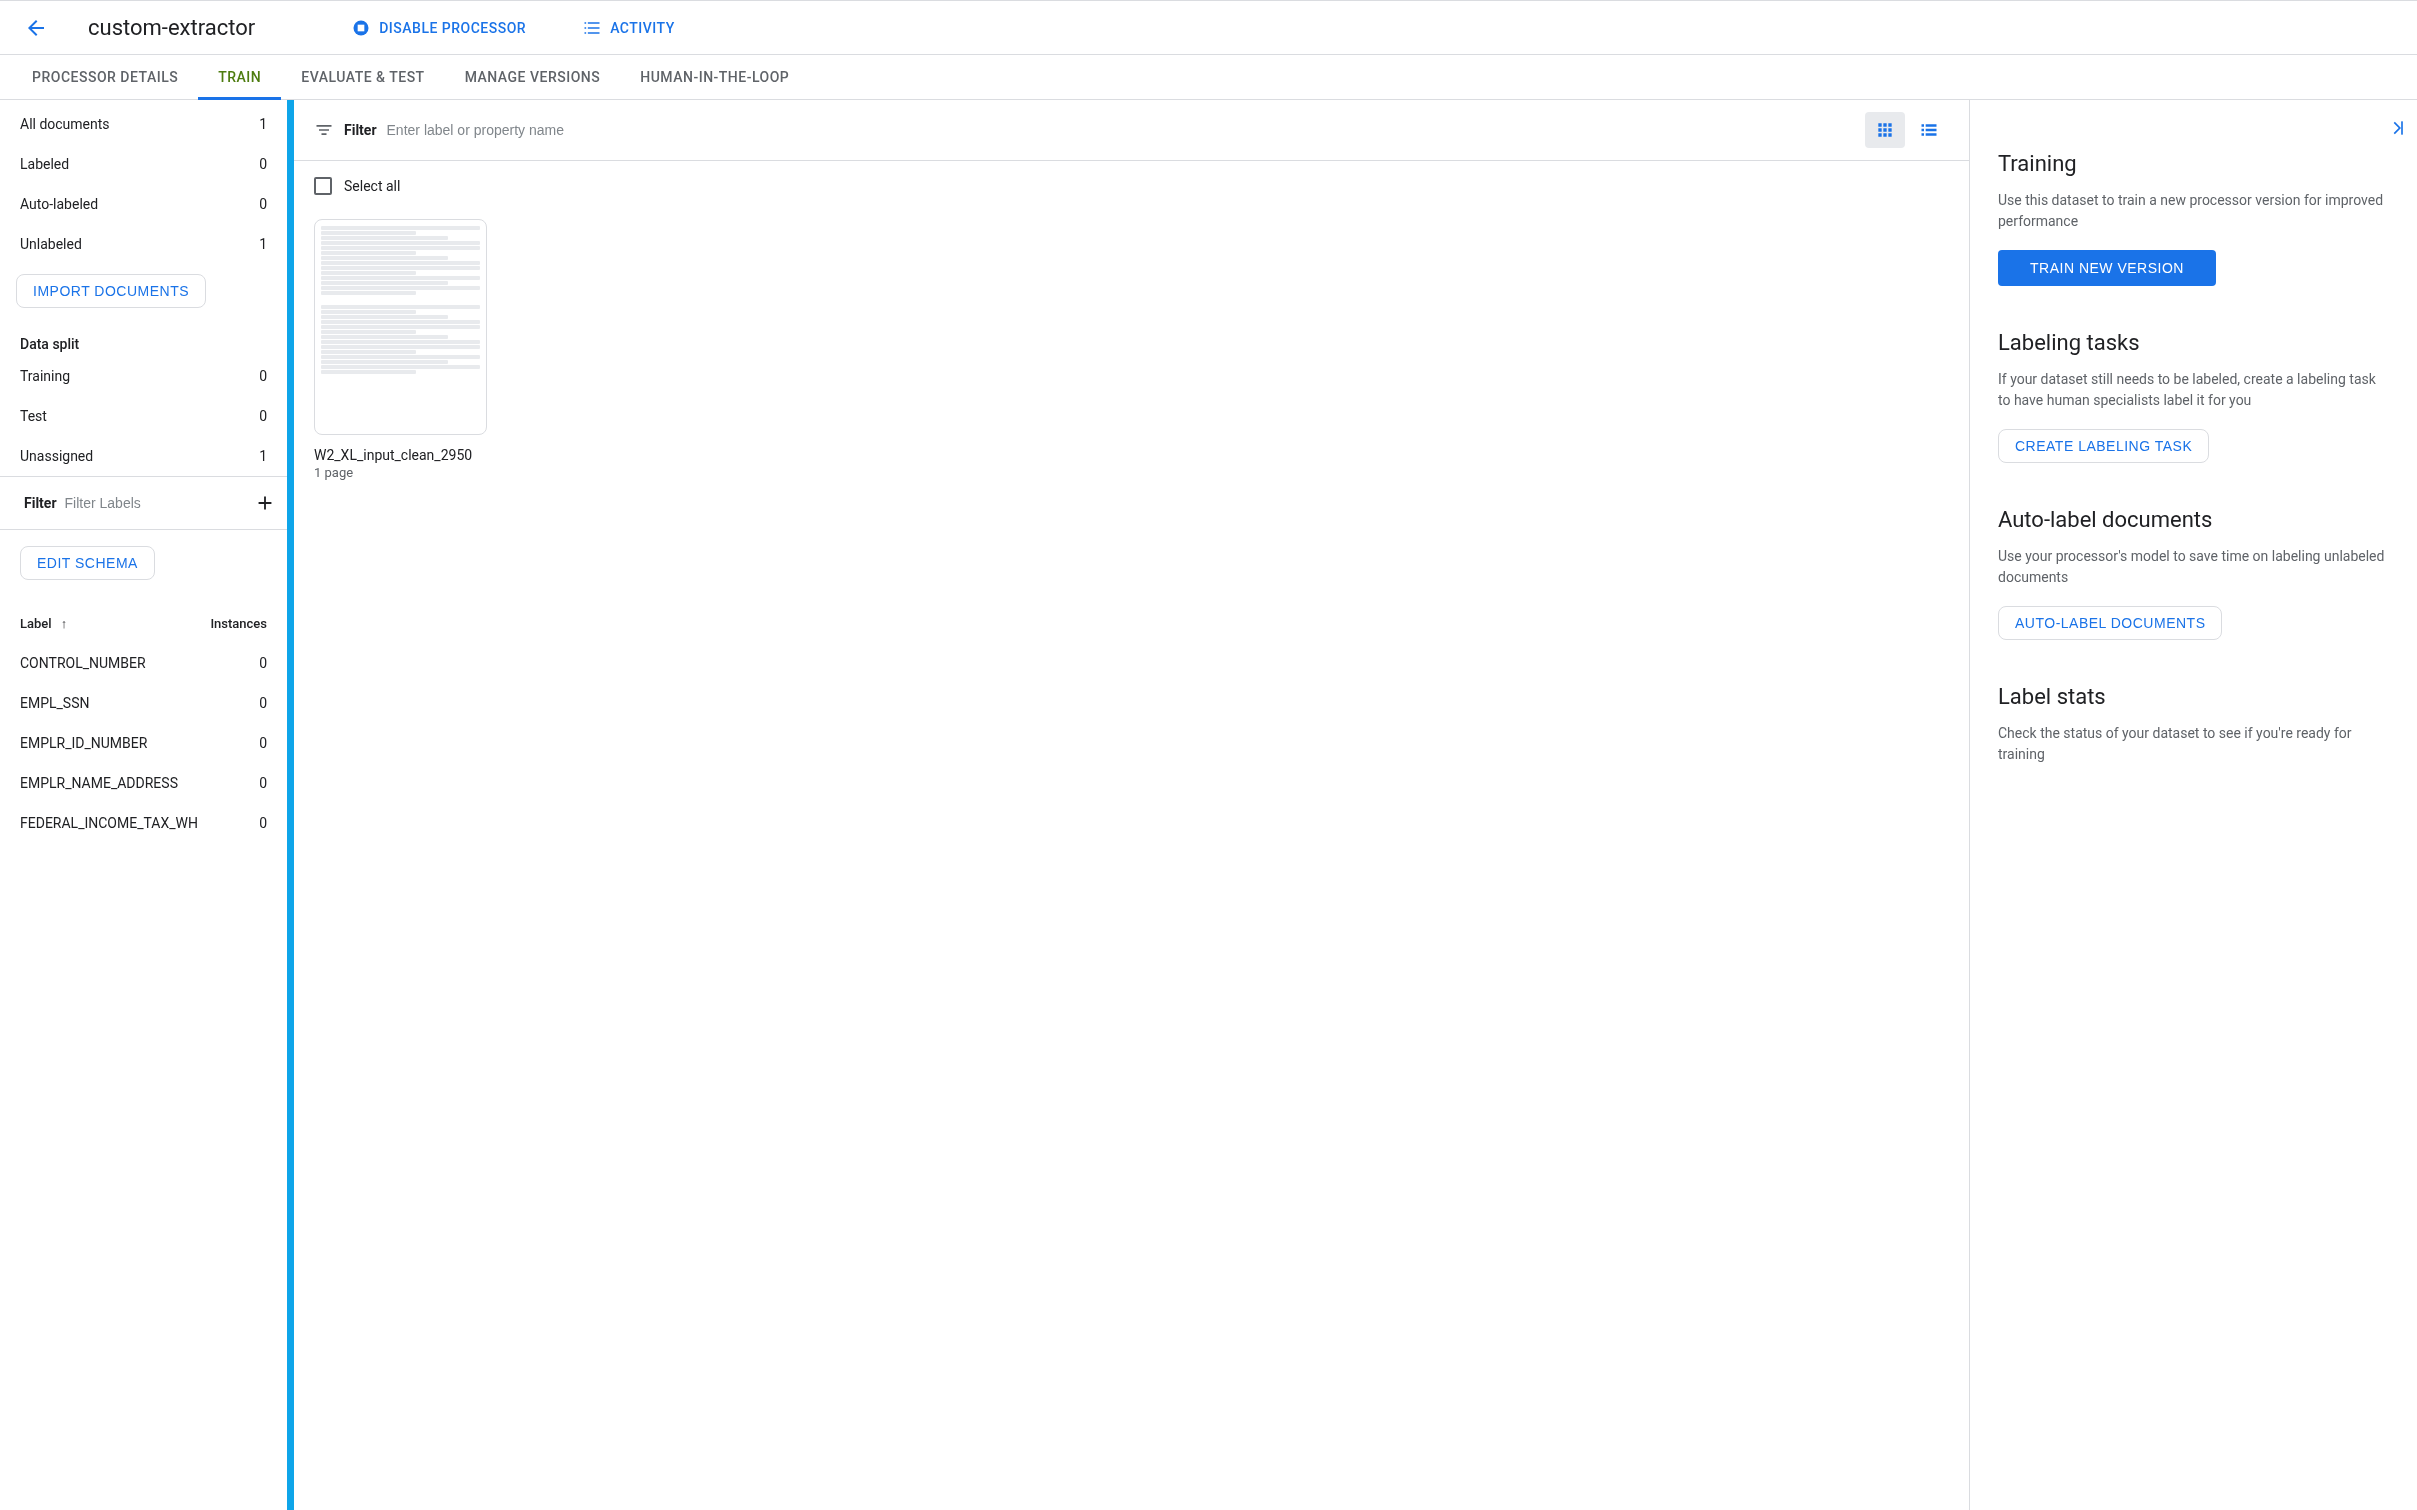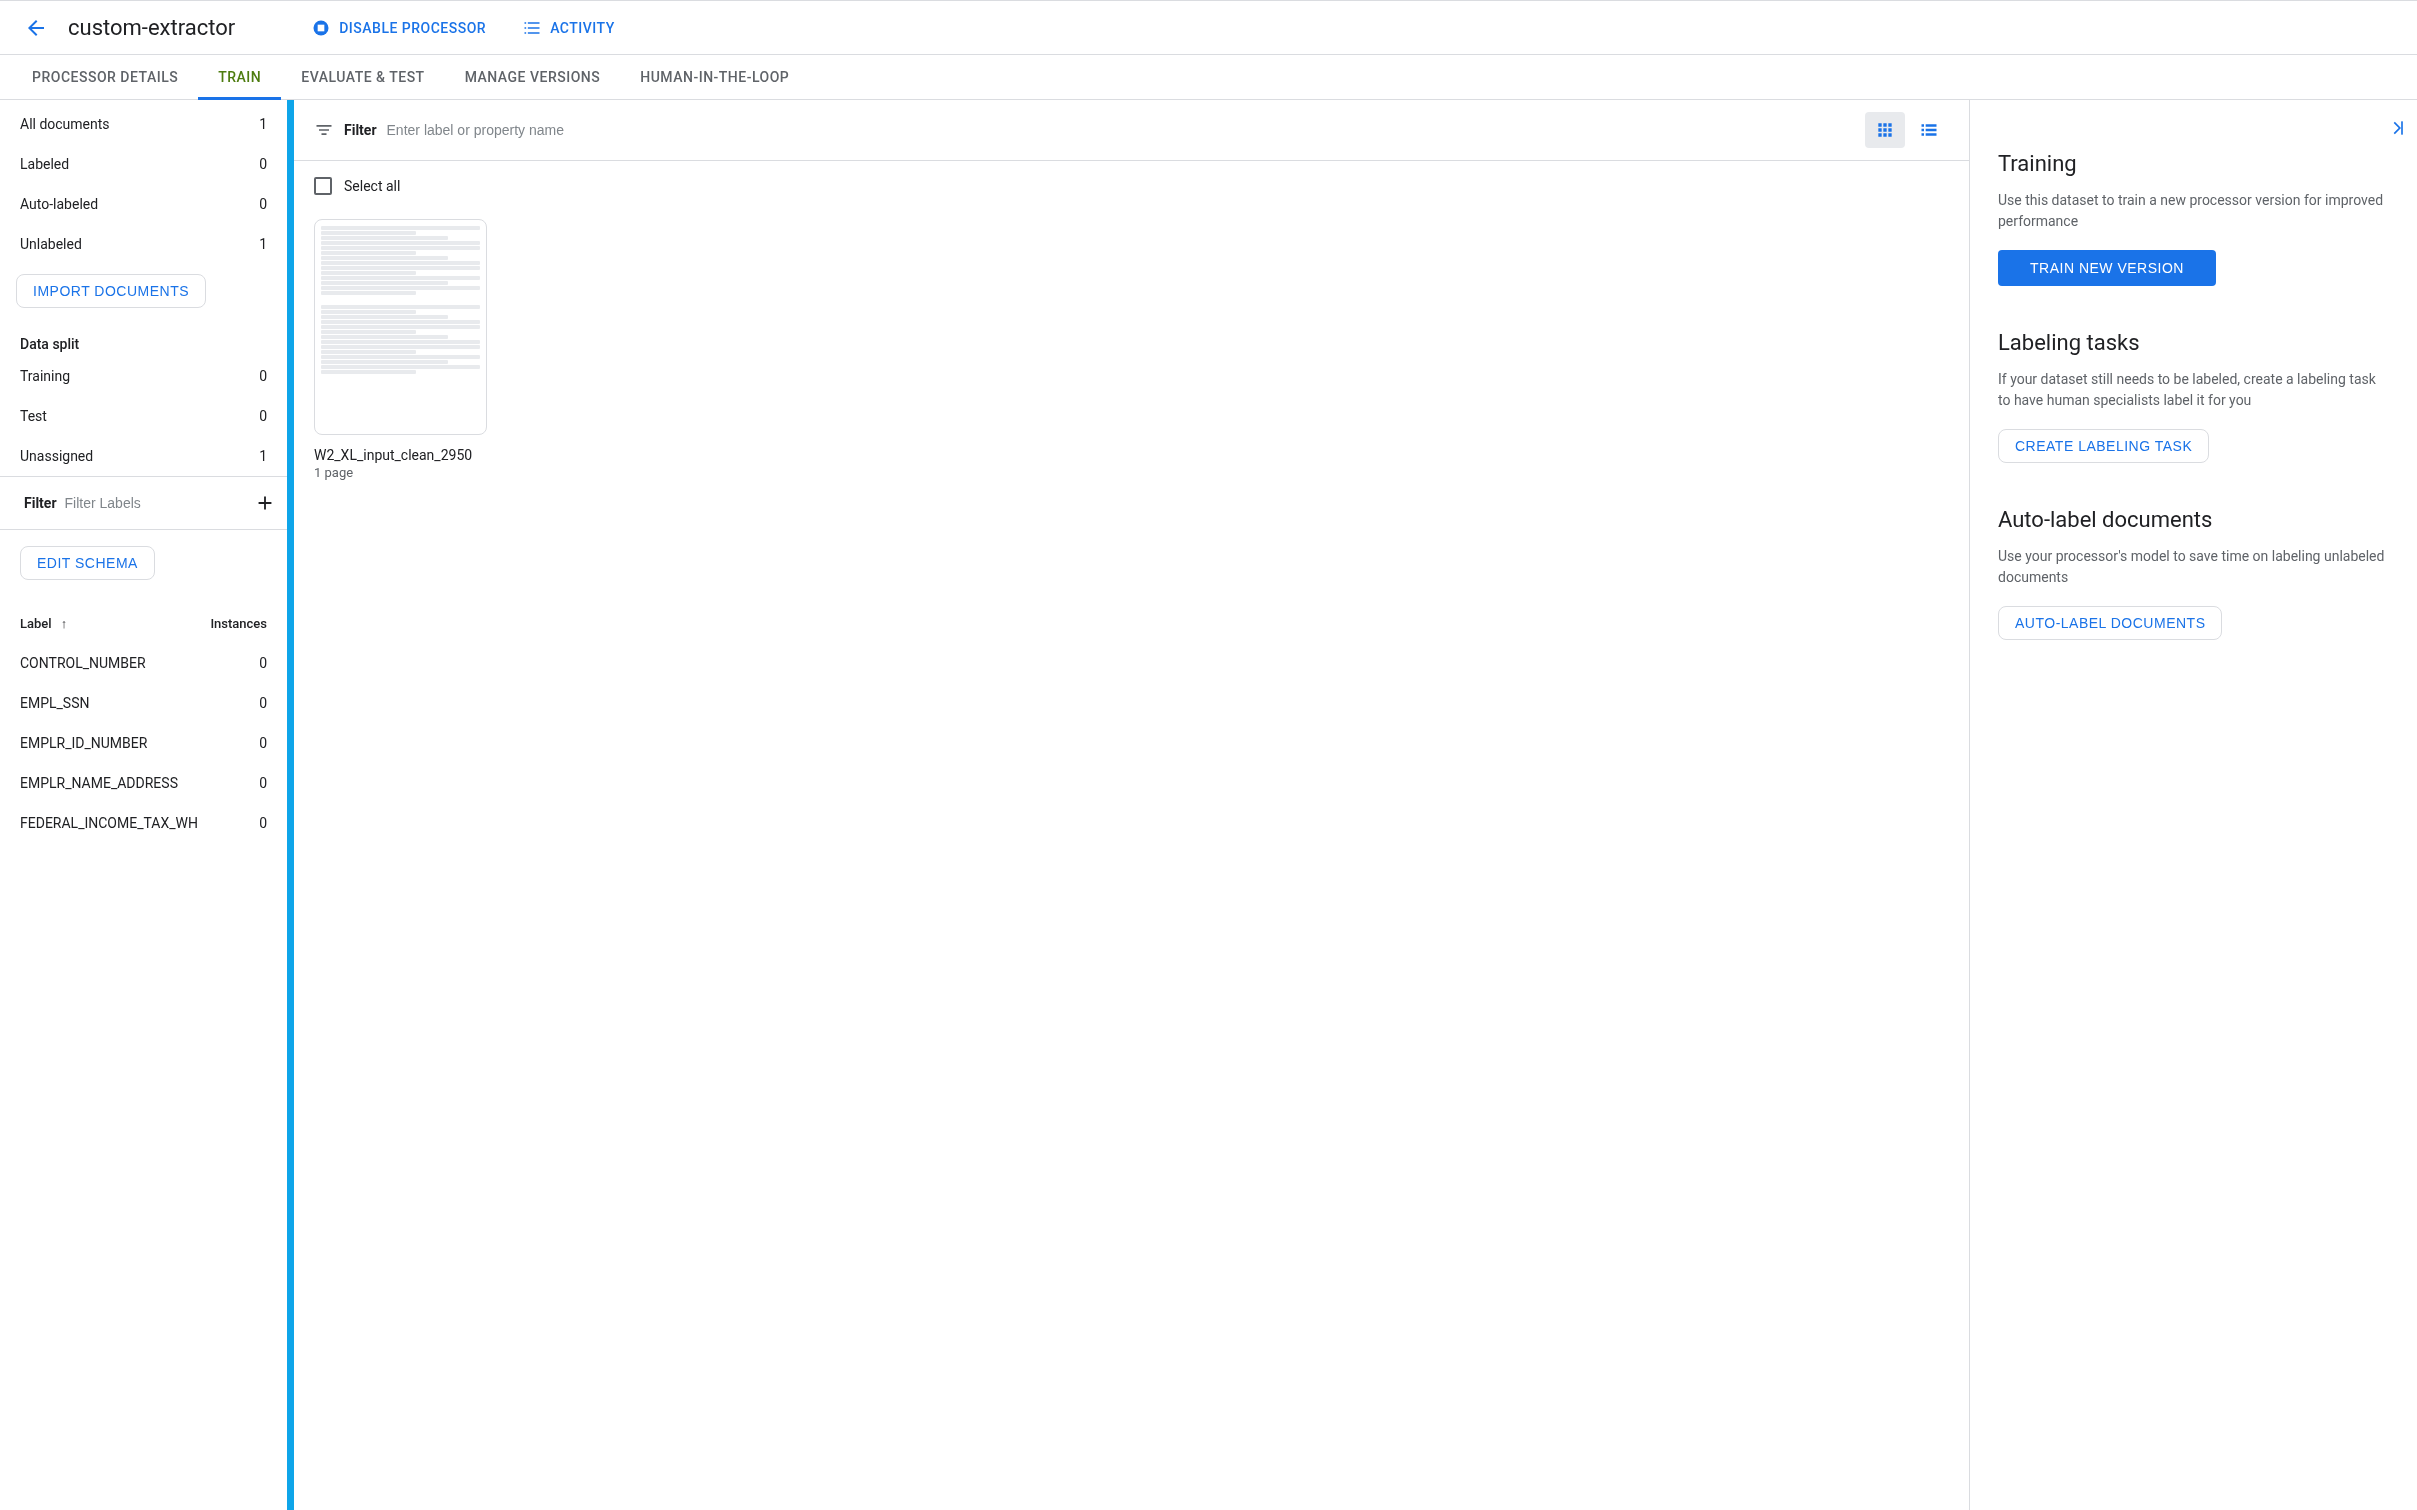--- a/index.html
+++ b/index.html
@@ -1,19 +1,19 @@
 <!DOCTYPE html>
 <html><head>
 <meta charset="utf-8">
 <style>
 * { margin: 0; padding: 0; box-sizing: border-box; }
 body { font-family: 'Google Sans', Roboto, Arial, sans-serif; font-size: 14px; color: #202124; background: #fff; }
 
 
-.header { display: flex; align-items: center; padding: 8px 24px; border-bottom: 1px solid #dadce0; border-top: 1px solid #dadce0; height: 55px; gap: 20px; }
+.header { display: flex; align-items: center; padding: 8px 24px; border-bottom: 1px solid #dadce0; border-top: 1px solid #dadce0; height: 55px; gap: 40px; }
 .back-arrow { color: #1a73e8; cursor: pointer; display: flex; align-items: center; }
 .proc-name { font-size: 22px; font-weight: 400; color: #202124; margin-right: 48px; }
 .header-action { color: #1a73e8; font-weight: 500; font-size: 14px; letter-spacing: 0.5px; display: flex; align-items: center; gap: 8px; cursor: pointer; text-transform: uppercase; padding: 8px; }
 
 
 .tabs { display: flex; border-bottom: 1px solid #dadce0; padding: 0 12px; }
 .tab { padding: 14px 20px; font-size: 14px; font-weight: 500; color: #5f6368; letter-spacing: 0.5px; cursor: pointer; position: relative; text-transform: uppercase; }
 .tab.active { color: #4d7c0f; }
 .tab.active::after { content: ''; position: absolute; bottom: -1px; left: 0; right: 0; height: 3px; background: #1a73e8; }
 
@@ -290,17 +290,21 @@
         <div class="r-desc">If your dataset still needs to be labeled, create a labeling task to have human specialists label it for you</div>
         <button class="outlined-btn">CREATE LABELING TASK</button>
       </div>
 
       <div class="r-section">
         <div class="r-title">Auto-label documents</div>
         <div class="r-desc">Use your processor's model to save time on labeling unlabeled documents</div>
         <button class="outlined-btn">AUTO-LABEL DOCUMENTS</button>
       </div>
 
+      <div class="r-section">
+        <div class="r-title">Label stats</div>
+        <div class="r-desc">Check the status of your dataset to see if you're ready for training</div>
+      </div>
     </div>
   </div>
 
 </div>
 
 
 </body></html>

